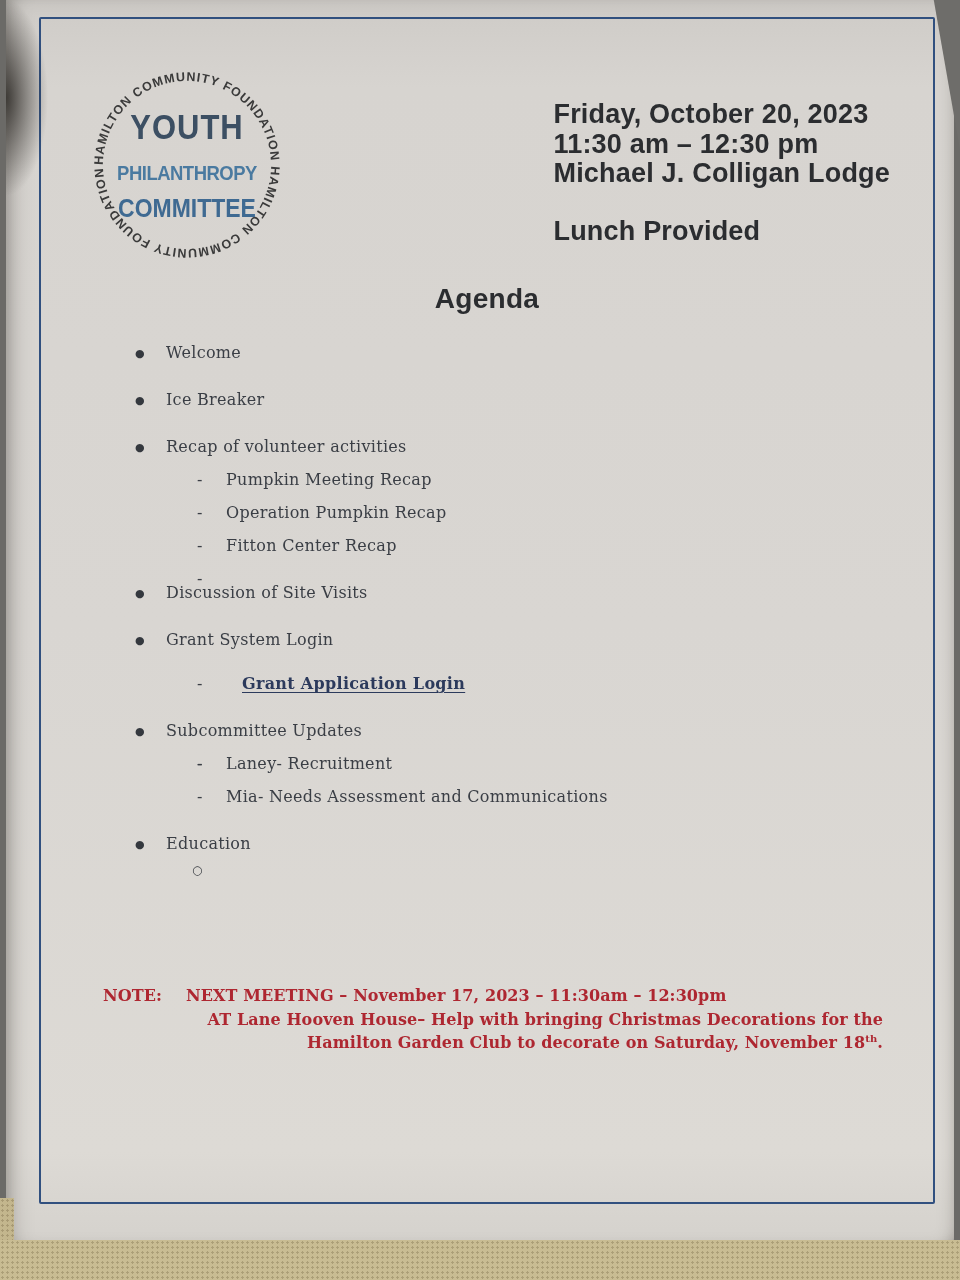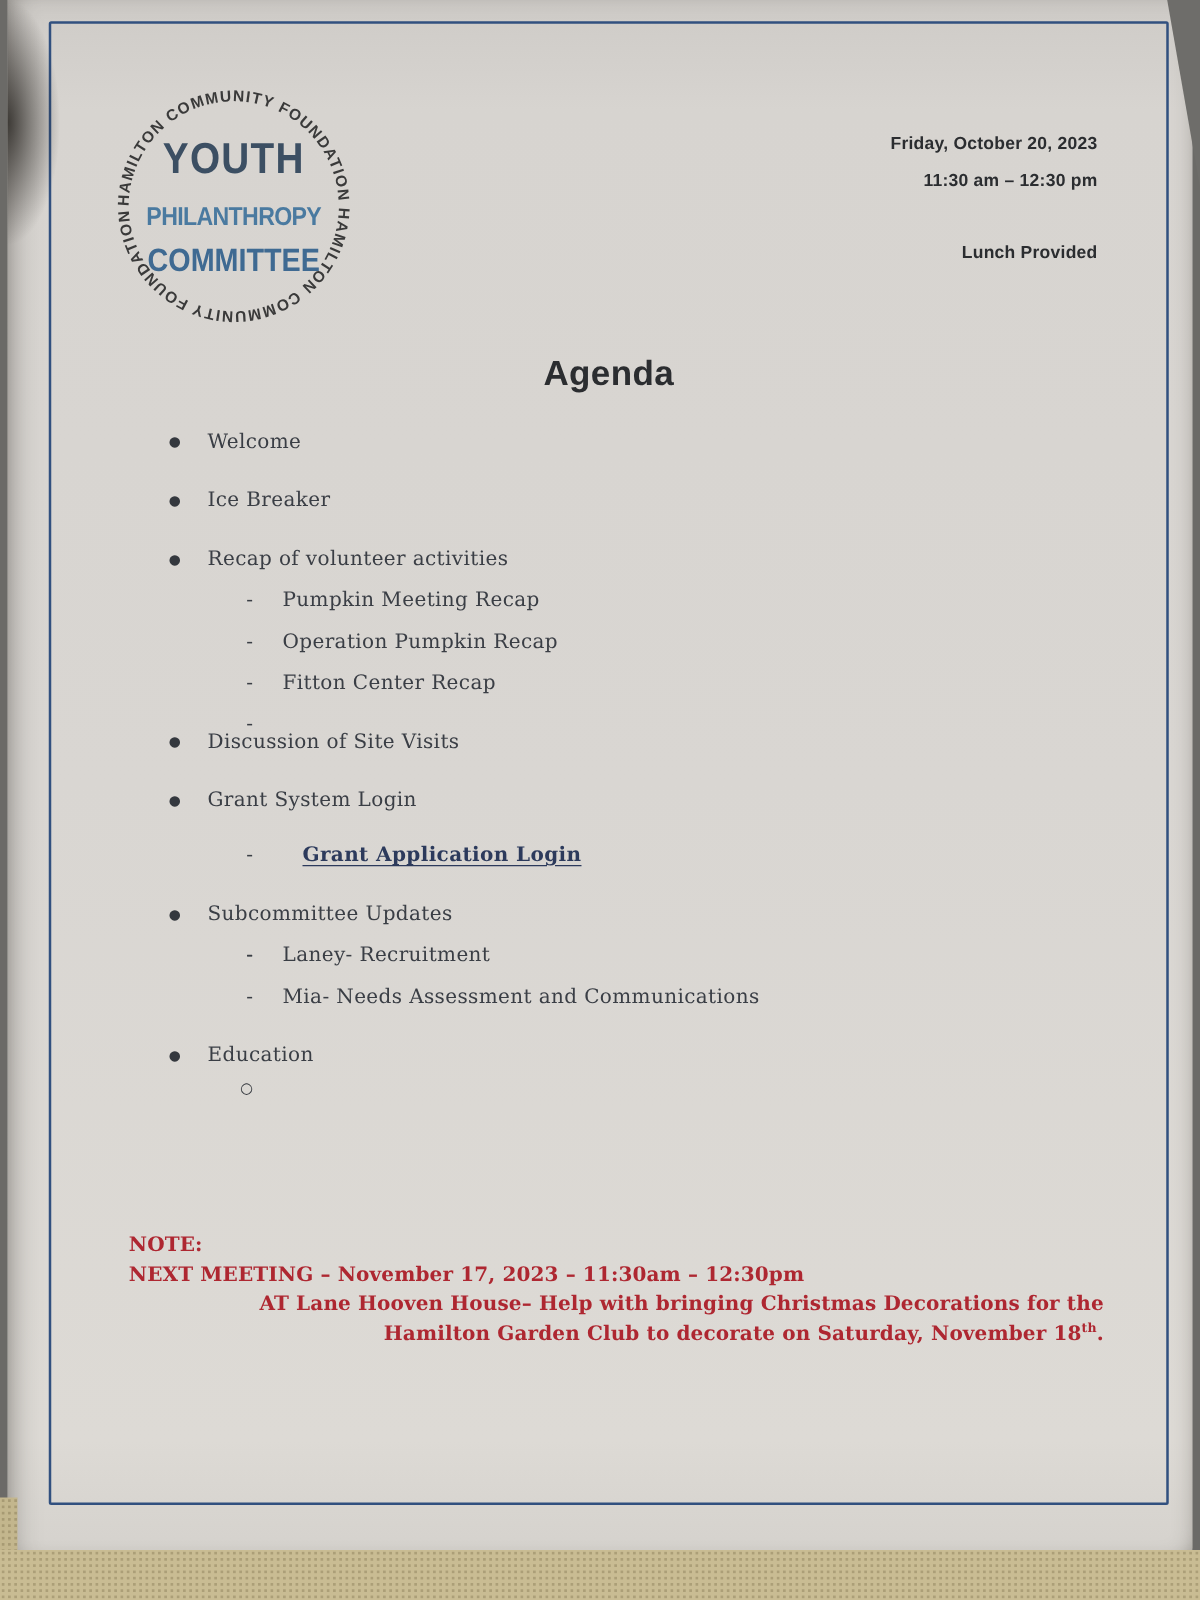--- a/index.html
+++ b/index.html
@@ -38,22 +38,22 @@
     background:radial-gradient(ellipse 60px 140px at 0% 35%, rgba(35,32,28,.8), rgba(35,32,28,0) 70%);
   }
   .blue-border{
     position:absolute;left:33px;top:17px;width:892px;height:1183px;
     border:2.5px solid #31507f;border-radius:2px;
   }
   
   .logo{position:absolute;left:74px;top:58px;width:214px;height:214px;}
   
   .header-block{
-    position:absolute;right:76px;top:100px;text-align:right;
-    color:#2b2d30;font-weight:700;font-size:14px;line-height:29.5px;
+    position:absolute;right:64px;top:100px;
+    color:#2b2d30;font-weight:700;font-size:27px;line-height:29.5px;
     font-family:"Liberation Sans",sans-serif;letter-spacing:.2px;
   }
   .lunch-line{margin-top:28px;}
   
   .agenda-title{
     position:absolute;left:0;top:283px;width:962px;text-align:center;
     font-weight:700;font-size:28px;color:#2b2d30;letter-spacing:.3px;
     font-family:"Liberation Sans",sans-serif;
   }
   .agenda-list{position:absolute;left:0;top:318px;width:960px;}
@@ -73,21 +73,21 @@
   .link{
     color:#2c3a5c;text-decoration:underline;text-underline-offset:3px;
     font-weight:600;letter-spacing:.3px;cursor:pointer;margin-left:16px;
   }
   
   .note{
     position:absolute;left:97px;top:984px;width:780px;
     font-family:"DejaVu Serif","Liberation Serif",serif;font-weight:700;
     font-size:16px;line-height:23.5px;color:#ae2731;letter-spacing:.1px;
   }
-  .note-line1{display:flex;flex-direction:column;}
+  .note-line1{display:flex;}
   .note-label{width:83px;flex:0 0 auto;}
   .note-indent{margin-left:66px;text-align:right;}
   sup{font-size:10px;vertical-align:super;line-height:0;}
 </style>
 </head>
 <body>
 
 <div class="paper">
   <div class="blue-border"></div>
 
@@ -101,20 +101,21 @@
     <g font-family="Liberation Sans, sans-serif" font-weight="900" text-anchor="middle">
       <text x="107" y="86" font-size="31" fill="#3c4f63" letter-spacing="1" transform="scale(1,1.12) translate(0,-14)">YOUTH</text>
       <text x="107" y="121" font-size="18.5" fill="#4a7aa0" letter-spacing="-0.5" transform="scale(1,1.12) translate(0,-12)">PHILANTHROPY</text>
       <text x="107" y="155" font-size="23" fill="#3f6a92" letter-spacing="0" transform="scale(1,1.12) translate(0,-13)">COMMITTEE</text>
     </g>
   </svg>
 
   <div class="header-block">
     <div>Friday, October 20, 2023</div>
     <div>11:30 am – 12:30 pm</div>
+    <div>Michael J. Colligan Lodge</div>
     <div class="lunch-line">Lunch Provided</div>
   </div>
 
   <div class="agenda-title">Agenda</div>
 
   <div class="agenda-list">
       <div class="row row-bullet"><span class="marker">●</span><span class="txt">Welcome</span></div>
       <div class="row row-bullet"><span class="marker">●</span><span class="txt">Ice Breaker</span></div>
       <div class="row row-bullet"><span class="marker">●</span><span class="txt">Recap of volunteer activities</span></div>
       <div class="row row-sub"><span class="marker">-</span><span class="txt">Pumpkin Meeting Recap</span></div>

